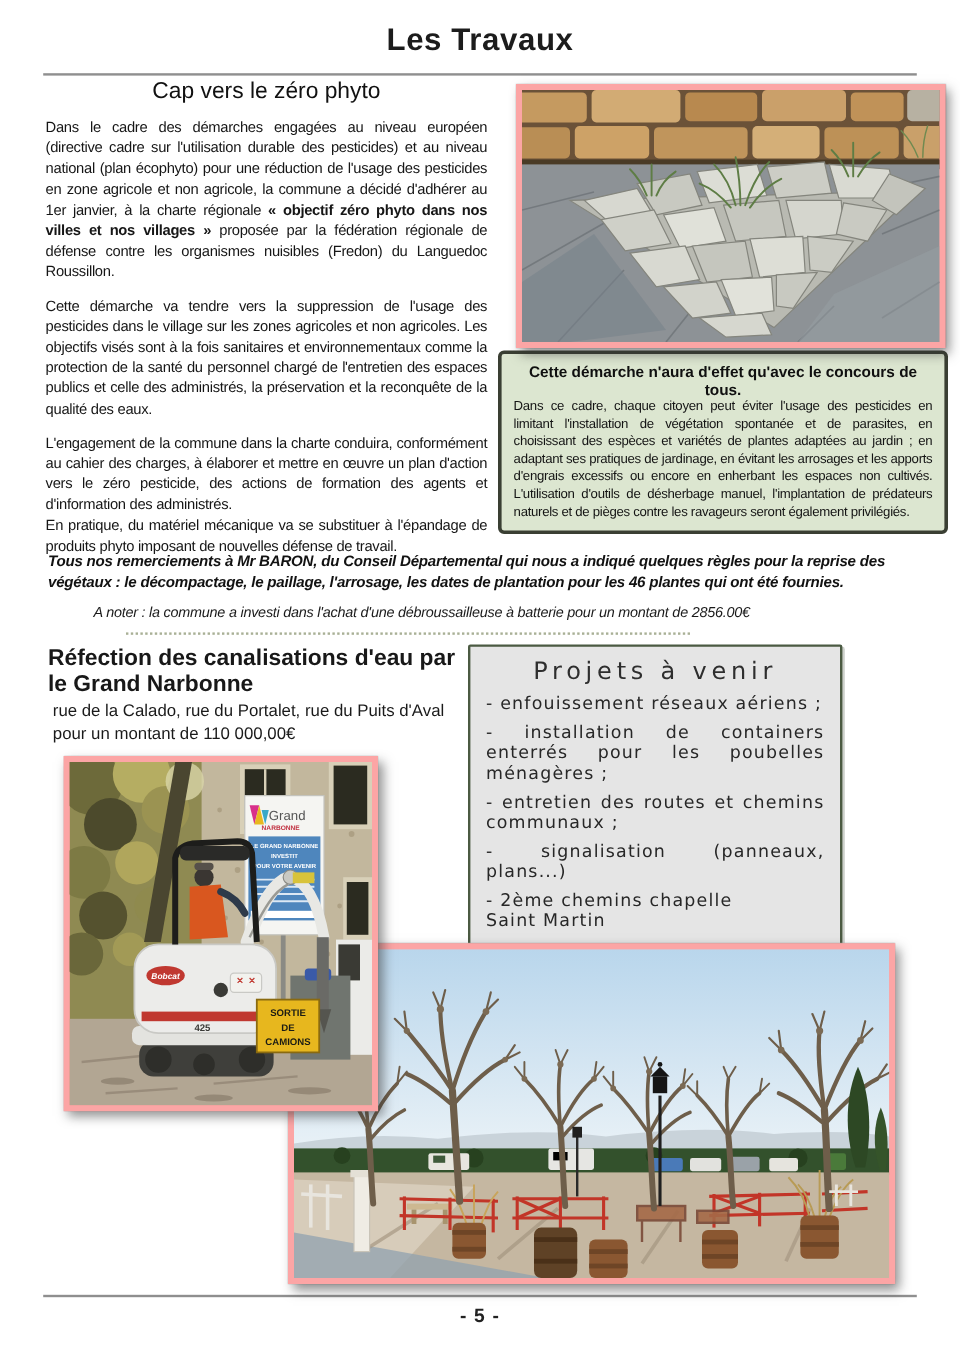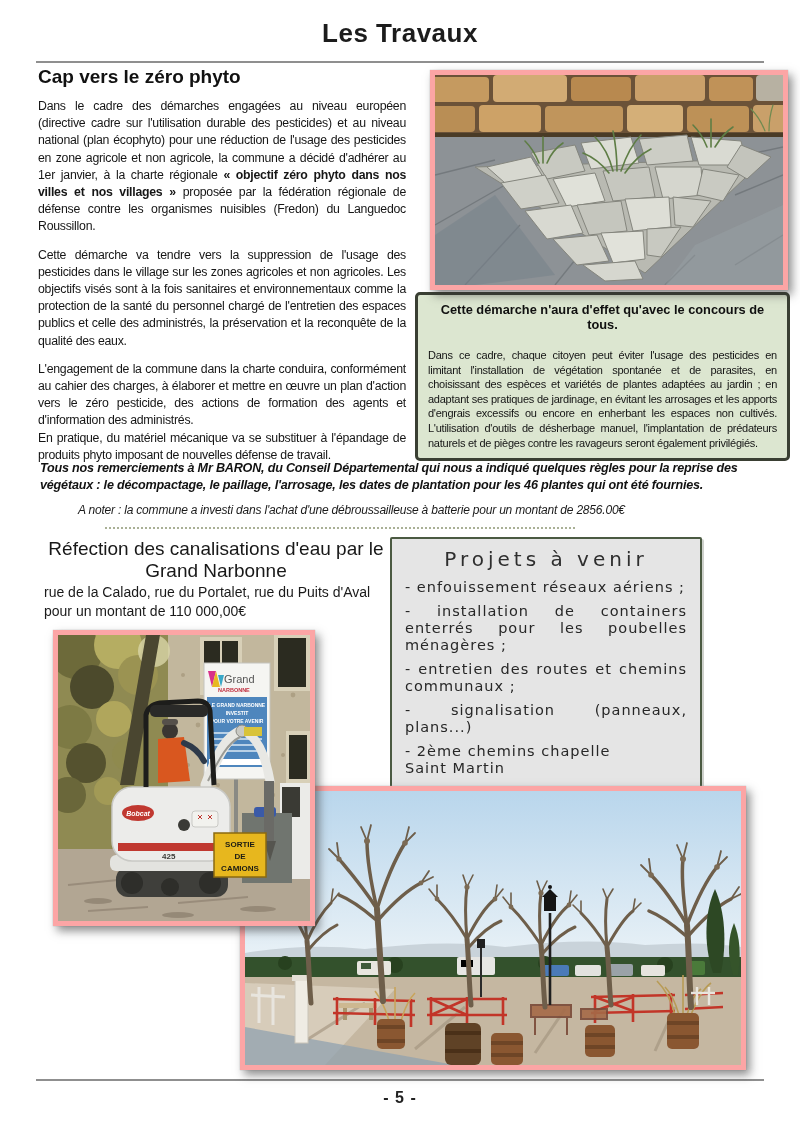--- a/index.html
+++ b/index.html
@@ -5,40 +5,40 @@
   html,body{margin:0;padding:0;background:#ffffff;}
   body{width:800px;height:1132px;position:relative;font-family:"Liberation Sans",sans-serif;color:#161616;}
   .abs{position:absolute;}
   
   .page-title{left:0;top:18px;width:800px;text-align:center;font-size:26px;font-weight:600;letter-spacing:.5px;color:#1c1c1c;}
   .hrule{height:2px;background:#8f8f8f;}
   .hrule.top{left:36px;top:61px;width:728px;}
   .hrule.bottom{left:36px;top:1079px;width:728px;}
   .page-number{left:0;top:1089px;width:800px;text-align:center;font-size:16px;font-weight:600;letter-spacing:1px;color:#222;}
   
-  .h-phyto{left:38px;top:66px;width:368px;text-align:left;font-size:19px;font-weight:700;color:#111;}
+  .h-phyto{left:38px;top:66px;width:368px;text-align:center;font-size:19px;font-weight:400;color:#111;}
   .col-left{left:38px;top:98px;width:368px;font-size:12.3px;line-height:17.2px;letter-spacing:-.25px;text-align:justify;text-align-last:left;}
   .col-left p{margin:0 0 11px 0;}
   .col-left p.tight{margin:0;}
   
   .photo{background:#fca5a5;padding:5px;box-sizing:border-box;box-shadow:4px 5px 9px rgba(50,50,50,.55),0 0 1px #b5b5b5;}
   .photo svg{display:block;width:100%;height:100%;}
   .photo-rocks{left:430px;top:70px;width:358px;height:220px;z-index:2;}
   .photo-digger{left:53px;top:630px;width:262px;height:296px;z-index:4;}
   .photo-square{left:240px;top:786px;width:506px;height:284px;z-index:3;}
   
   .green-box{left:415px;top:292px;width:375px;box-sizing:border-box;background:#dce6d0;border:3px solid #3a3f33;border-radius:5px;padding:7px 10px 8px 10px;z-index:1;}
-  .green-box .gb-title{text-align:center;font-size:12.8px;font-weight:700;margin:0 0 16px 0;color:#101010;}
+  .green-box .gb-title{text-align:center;font-size:12.8px;font-weight:700;margin:0 0 0 0;color:#101010;}
   .green-box .gb-body{font-size:11px;line-height:14.6px;letter-spacing:-.25px;text-align:justify;text-align-last:left;color:#141414;}
   
   .thanks{left:40px;top:460px;width:752px;font-size:12.6px;line-height:16.5px;font-weight:700;font-style:italic;letter-spacing:-.2px;color:#121212;}
   .note{left:78px;top:503px;width:700px;font-size:12px;font-style:italic;letter-spacing:-.2px;color:#1a1a1a;}
   .dotted-rule{left:105px;top:527px;width:470px;border-top:2px dotted #a9b096;}
   
-  .h-canal{left:40px;top:538px;width:352px;text-align:center;font-size:19px;line-height:21.5px;font-weight:400;color:#181818;}
+  .h-canal{left:40px;top:538px;width:352px;font-size:19px;line-height:21.5px;font-weight:700;color:#181818;}
   .sub-canal{left:44px;top:583px;width:352px;font-size:14px;line-height:18.5px;color:#1a1a1a;}
   
   .proj-box{left:390px;top:537px;width:312px;box-sizing:border-box;background:#e5e5e5;border:2.5px solid #4b5a42;border-radius:2px;padding:8px 13px 9px 13px;box-shadow:2px 2px 0 rgba(60,70,50,.25);z-index:1;font-family:"DejaVu Sans",sans-serif;}
   .proj-title{text-align:center;font-size:20px;letter-spacing:4px;color:#2e2e2e;margin:0 0 8px 0;}
   .proj-item{font-size:14.5px;line-height:17px;letter-spacing:1px;color:#272727;text-align:justify;text-align-last:left;white-space:pre-line;margin:0 0 7px 0;}
   .proj-item:last-child{margin-bottom:0;}
   svg text{font-family:"Liberation Sans",sans-serif;}
 </style>
 </head>
 <body>

